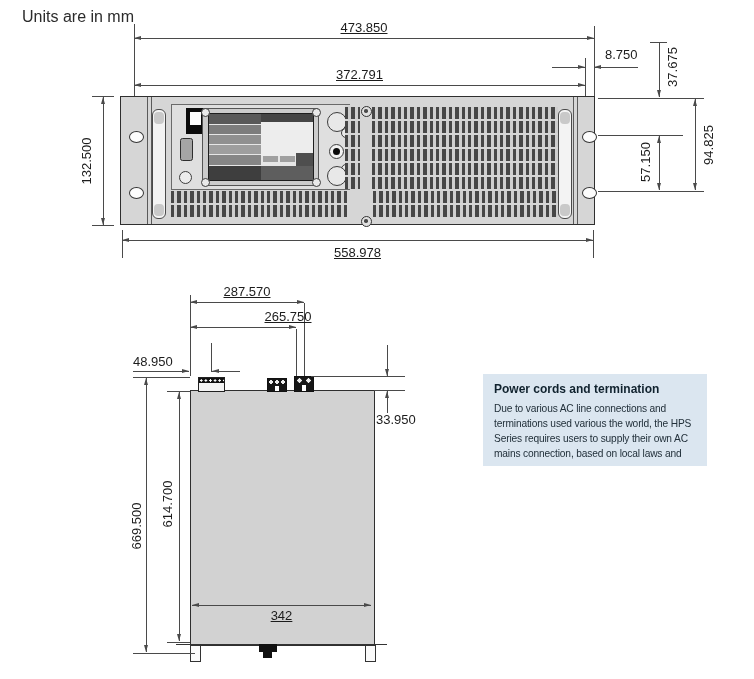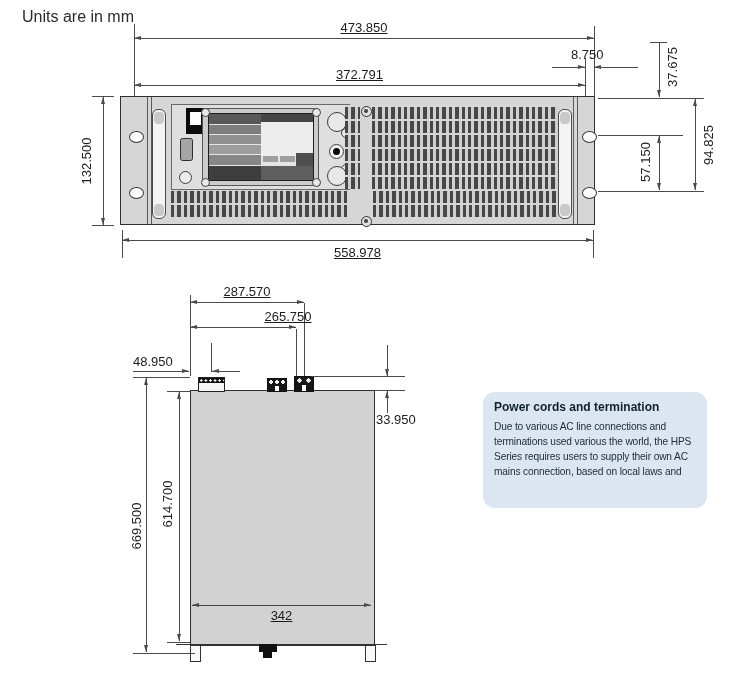--- a/index.html
+++ b/index.html
@@ -124,21 +124,21 @@
   <div class="dimv" style="left:594px;top:26px;height:70px;"></div>
 
   <div class="dimh a-both" style="left:134px;top:38px;width:460px;"></div>
   <div class="dlabel center" style="left:134px;top:21px;width:460px;">473.850</div>
 
   <div class="dimh a-both" style="left:134px;top:85px;width:451px;"></div>
   <div class="dlabel center" style="left:134px;top:68px;width:451px;">372.791</div>
 
   <div class="dimh a-right" style="left:552px;top:67px;width:33px;"></div>
   <div class="dimh a-left" style="left:594px;top:67px;width:44px;"></div>
-  <div class="dlabel" style="left:571px;top:48px;">8.750</div>
+  <div class="dlabel" style="left:605px;top:48px;">8.750</div>
 
   <div class="dimh" style="left:650px;top:42px;width:17px;"></div>
   <div class="dimv a-down" style="left:659px;top:42px;height:55px;"></div>
   <div class="dlabel rot" style="left:645px;top:60px;width:56px;">37.675</div>
 
   <div class="dimh" style="left:598px;top:98px;width:106px;"></div>
   <div class="dimh" style="left:598px;top:135px;width:85px;"></div>
   <div class="dimh" style="left:598px;top:191px;width:106px;"></div>
 
   <div class="dimv a-both" style="left:659px;top:136px;height:54px;"></div>
@@ -209,21 +209,21 @@
   <div class="dlabel rot" style="left:102px;top:519px;width:70px;">669.500</div>
 
   <div class="dimh" style="left:167px;top:391px;width:23px;"></div>
   <div class="dimh" style="left:167px;top:642px;width:23px;"></div>
   <div class="dimv a-both" style="left:179px;top:392px;height:249px;"></div>
   <div class="dlabel rot" style="left:133px;top:497px;width:70px;">614.700</div>
 
   <div class="dimh a-both" style="left:192px;top:605px;width:179px;"></div>
   <div class="dlabel center" style="left:192px;top:609px;width:179px;">342</div>
 
-  <div class="infobox" style="left:483px;top:392px;width:224px;height:116px;border-radius:12px;">
+  <div class="infobox" style="left:483px;top:374px;width:224px;height:92px;">
     <div class="title">Power cords and termination</div>
     <div class="bl">Due to various AC line connections and</div>
     <div class="bl">terminations used various the world, the HPS</div>
     <div class="bl">Series requires users to supply their own AC</div>
     <div class="bl">mains connection, based on local laws and</div>
   </div>
 
 </div>
 
 </body></html>

